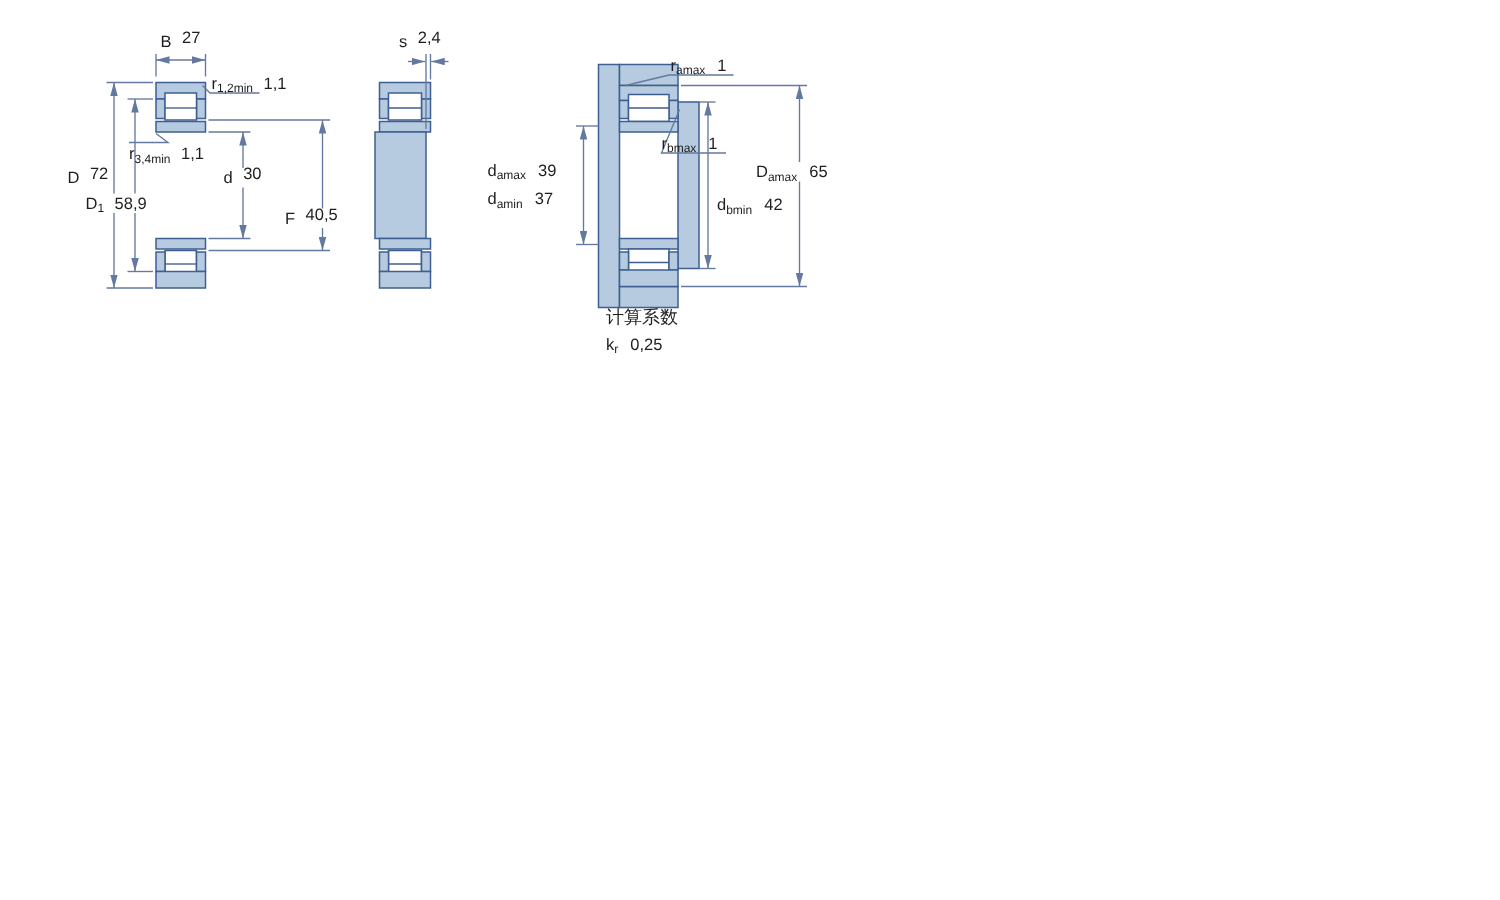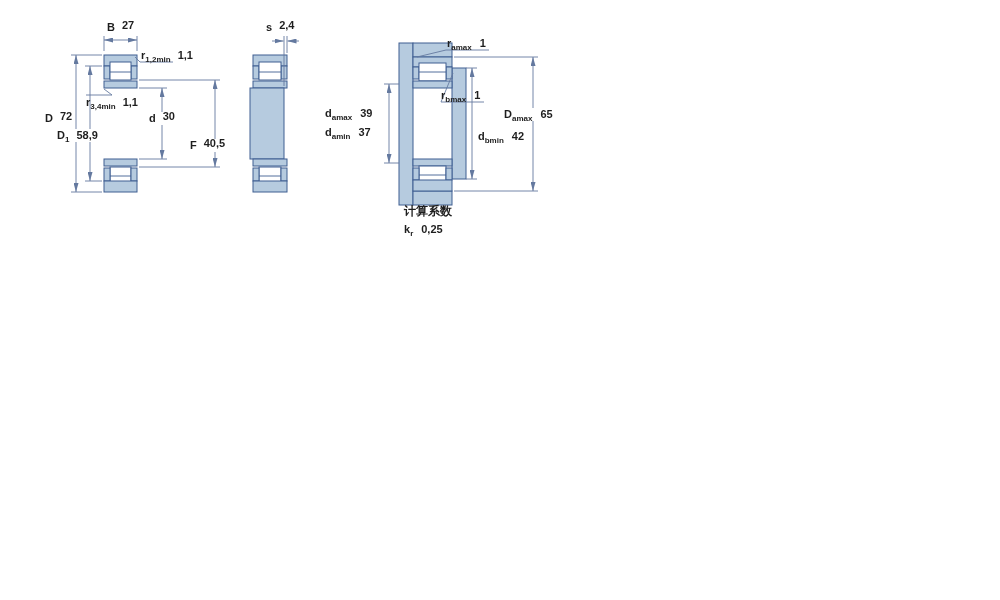--- a/index.html
+++ b/index.html
@@ -1,16 +1,16 @@
 <!DOCTYPE html>
 <html style="--part: #b6cbdf; --edge: #3f5e91; --dim: #64799f; --ink: #1e1e1e; --paper: #ffffff;"><head>
 <meta charset="utf-8">
 <style>
   html,body{margin:0;padding:0;background:var(--paper,#fff);}
-  .canvas{position:relative;width:1000px;height:600px;background:var(--paper,#fff);overflow:hidden;font-weight:bold;}
+  .canvas{position:relative;width:1000px;height:600px;background:var(--paper,#fff);overflow:hidden;}
   svg text{font-family:"Liberation Sans","DejaVu Sans",sans-serif;font-size:11px;fill:var(--ink,#1e1e1e);}
   svg text .sub{font-size:8px;}
   svg text.cjk{font-size:12px;}
   .part{fill:var(--part,#b6cbdf);stroke:var(--edge,#3f5e91);stroke-width:1;}
   .roller{fill:var(--paper,#fff);stroke:var(--edge,#3f5e91);stroke-width:1;}
   .edge-line{stroke:var(--edge,#3f5e91);stroke-width:0.9;fill:none;}
   .dim{stroke:var(--dim,#64799f);stroke-width:0.9;fill:none;}
   .dim-arrow{fill:var(--dim,#64799f);}
   .bg{fill:var(--paper,#fff);stroke:none;}
 </style>

